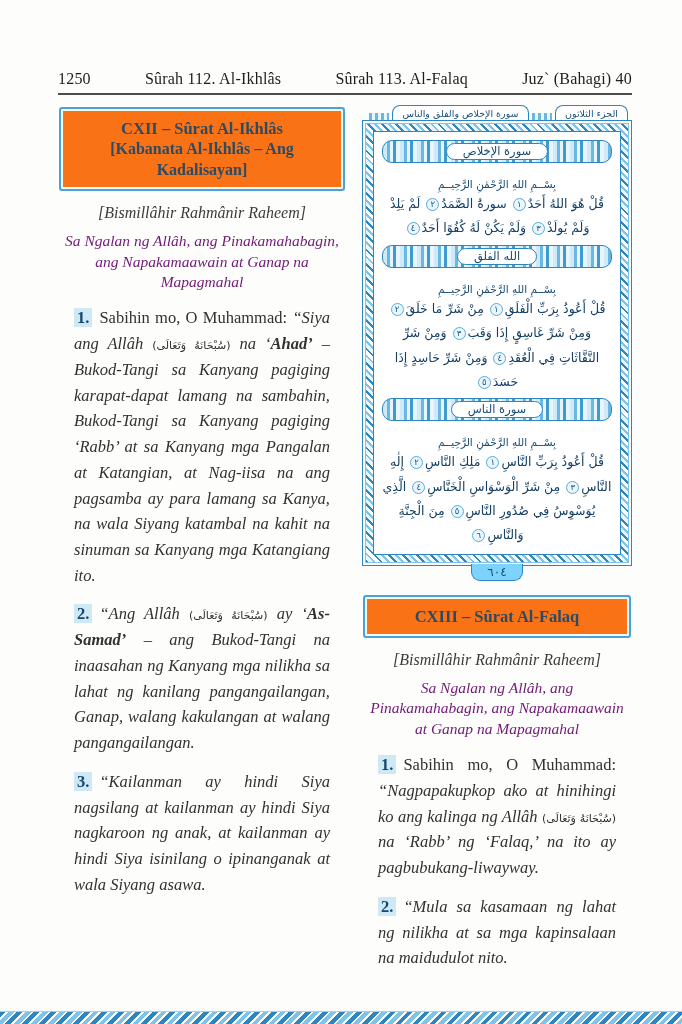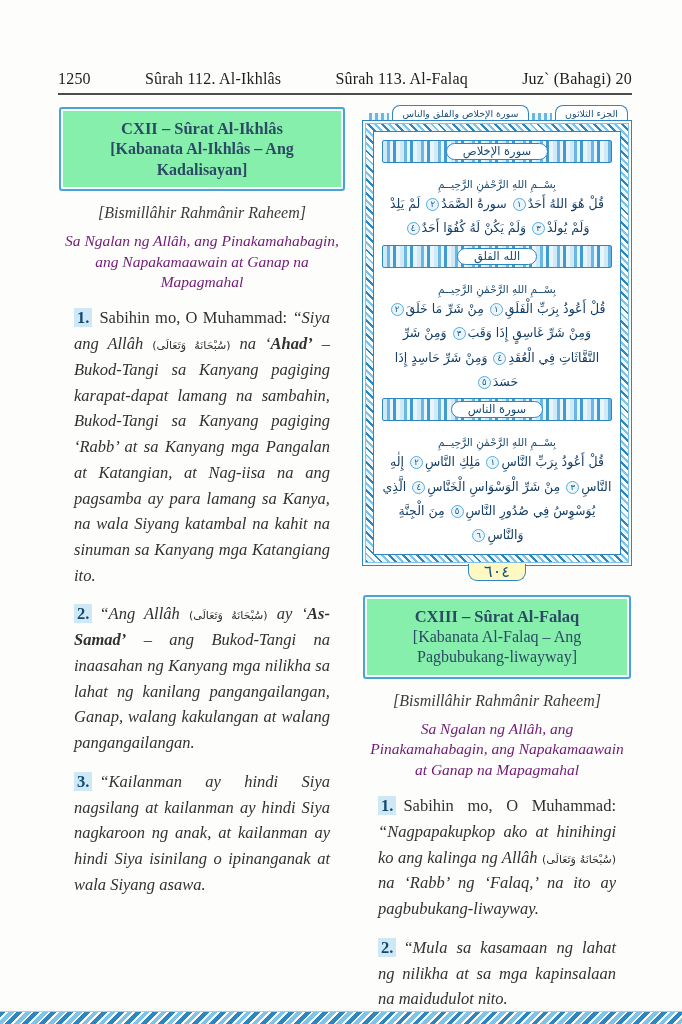--- a/index.html
+++ b/index.html
@@ -15,21 +15,21 @@
     margin:0 50px 0 58px; padding:70px 0 5px 0;
     border-bottom:2px solid #4d4d4d;
     font-size:16px; color:#1d1d1d; letter-spacing:.2px;
   }
   
   .columns { display:flex; gap:16px; margin:10px 50px 0 58px; }
   .col-left  { flex:0 0 288px; min-width:0; }
   .col-right { flex:1; min-width:0; }
   
   .title-box {
-    border:2.5px solid #4aa3d8; background:#86efac; border-radius:3px;
+    border:2.5px solid #4aa3d8; background:#f97316; border-radius:3px;
     box-shadow: inset 0 0 0 2px #f6fbfe;
     text-align:center; padding:9px 8px; margin:2px 1px 12px 1px;
     color:#2b4a63; line-height:1.28;
   }
   .title-box .t1 { font-weight:bold; font-size:16.5px; }
   .title-box .t2 { font-size:16px; }
   .title-box.all-bold .t2 { font-weight:bold; }
   
   .bis   { text-align:center; font-style:italic; font-size:16px;   margin:13px 4px 9px; color:#3c3c3c; }
   .invoc { text-align:center; font-style:italic; font-size:15.5px; line-height:1.32; margin:0 2px 13px; color:#701a75; }
@@ -51,61 +51,61 @@
   }
   .q-tab-fill { flex:1; height:7px; margin:0 3px;
     background: repeating-linear-gradient(90deg,#6ab7e4 0 3px,#eaf6fd 3px 6px); }
   .q-frame { border:1.5px solid #2e86c1; padding:2px; background:#fff; }
   .q-pattern {
     border:1px solid #7fc4e8; padding:7px;
     background: repeating-linear-gradient(45deg,#2e86c1 0 2px,#e8f5fc 2px 5px,#7fc4e8 5px 7px,#ffffff 7px 10px);
   }
   .q-paper { background:#fff; border:1px solid #2e86c1; padding:5px 8px 2px; }
   .q-band {
-    border:1.5px solid #2e86c1; border-radius:2px; height:23px; margin:3px 0 4px;
+    border:1.5px solid #2e86c1; border-radius:10px; height:23px; margin:3px 0 4px;
     background: repeating-linear-gradient(90deg,#cfe9f7 0 4px,#6ab7e4 4px 7px,#e8f5fc 7px 10px,#3f9ad1 10px 13px,#e8f5fc 13px 17px);
     display:flex; align-items:center; justify-content:center;
   }
   .q-cartouche {
     background:#fff; border:1px solid #2e86c1; border-radius:9px;
     padding:0 16px; height:17px; line-height:15px;
     font-family:"DejaVu Sans", sans-serif; font-size:11.5px; color:#174a72; direction:rtl;
   }
   .q-bism { text-align:center; font-family:"DejaVu Sans", sans-serif; font-size:10.5px;
             color:#174a72; margin:15px 0 2px; direction:rtl; }
   .q-ayat { text-align:center; font-family:"DejaVu Sans", sans-serif; font-size:12.5px;
             line-height:1.95; color:#143f66; direction:rtl; margin:0 0 4px; }
   .ayah-num {
     display:inline-block; width:13px; height:13px; border:1px solid #56abdd; border-radius:50%;
     background:#eaf6fd; color:#17517d; font-size:8.5px; line-height:11px; text-align:center;
     vertical-align:middle; margin:0 2px;
   }
   .q-pageno-row { display:flex; justify-content:center; margin-top:-2px; }
   .q-pageno {
     border:1.5px solid #2e86c1; border-top:none; border-radius:0 0 9px 9px;
-    background:#fef9c3; padding:0 15px; line-height:16px;
-    font-family:"DejaVu Sans", sans-serif; font-size:16px; color:#17517d;
+    background:#7dd3fc; padding:0 15px; line-height:16px;
+    font-family:"DejaVu Sans", sans-serif; font-size:12px; color:#17517d;
   }
   
   .bottom-ornament {
     position:absolute; left:0; right:0; bottom:0; height:13px;
     border-top:1px solid #9fd0ec;
     background: repeating-linear-gradient(135deg,#2e86c1 0 4px,#ffffff 4px 6px,#7fc4e8 6px 10px,#ffffff 10px 12px);
   }
 </style>
 </head>
 <body>
 
 <div class="page">
 
   <div class="header">
     <span>1250</span>
     <span>Sûrah 112.  Al-Ikhlâs</span>
     <span>Sûrah 113.  Al-Falaq</span>
-    <span>Juz` (Bahagi) 20</span>
+    <span>Juz` (Bahagi) 40</span>
   </div>
 
   <div class="columns">
 
     <div class="col-left">
 
       <div class="title-box all-bold">
         <div class="t1">CXII – Sûrat Al-Ikhlâs</div>
         <div class="t2">[Kabanata Al-Ikhlâs – Ang Kadalisayan]</div>
       </div>
@@ -154,21 +154,20 @@
           </div>
         </div>
 
         <div class="q-pageno-row">
           <span class="q-pageno">٦٠٤</span>
         </div>
       </div>
 
       <div class="title-box">
         <div class="t1">CXIII – Sûrat Al-Falaq</div>
-        <div class="t2">[Kabanata Al-Falaq – Ang Pagbubukang-liwayway]</div>
       </div>
 
       <p class="bis">[Bismillâhir Rahmânir Raheem]</p>
       <p class="invoc">Sa Ngalan ng Allâh, ang Pinakamahabagin, ang Napakamaawain at Ganap na Mapagmahal</p>
 
       <p class="verse"><span class="vnum">1.</span><span><span class="seg-ro">Sabihin mo, O Muhammad: </span><span class="seg-it">“Nagpapakupkop ako at hinihingi ko ang kalinga ng Allâh </span><span class="seg-ar">(سُبْحَانَهُ وَتَعَالَى)</span><span class="seg-it"> na ‘Rabb’ ng ‘Falaq,’ na ito ay pagbubukang-liwayway.</span></span></p>
       <p class="verse"><span class="vnum">2.</span><span><span class="seg-it">“Mula sa kasamaan ng lahat ng nilikha at sa mga kapinsalaan na maidudulot nito.</span></span></p>
     </div>
 
   </div>

